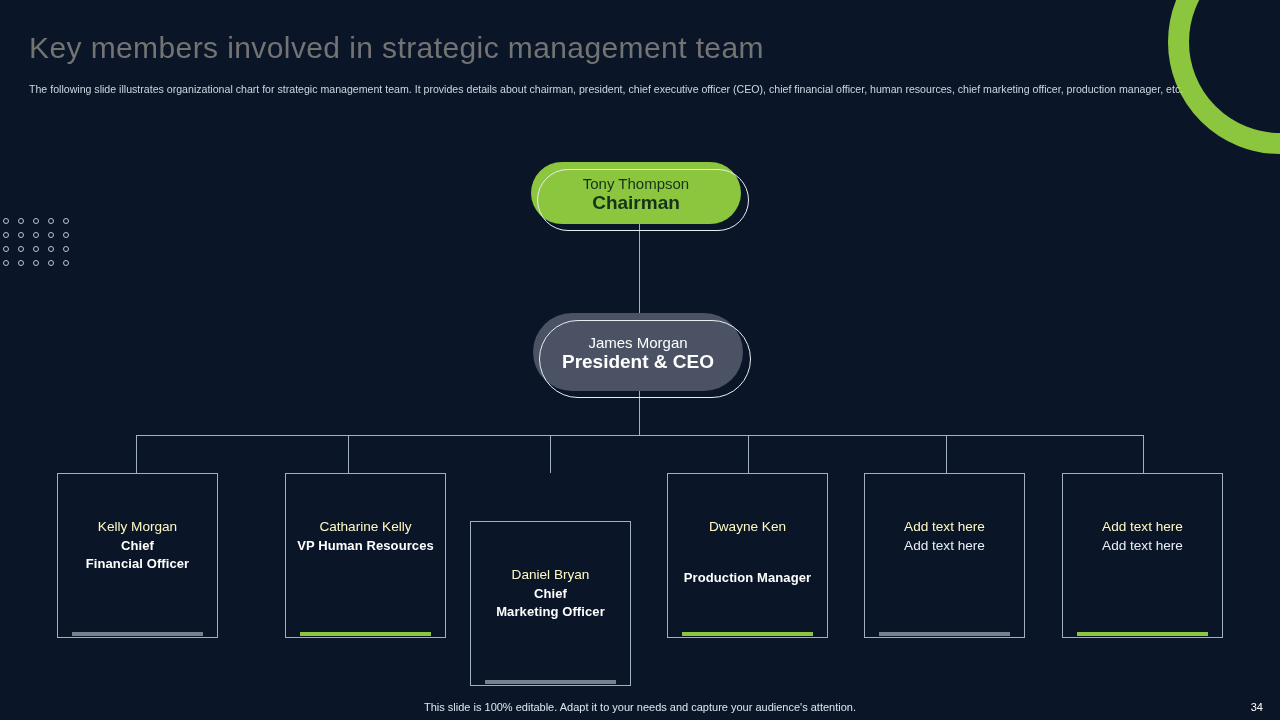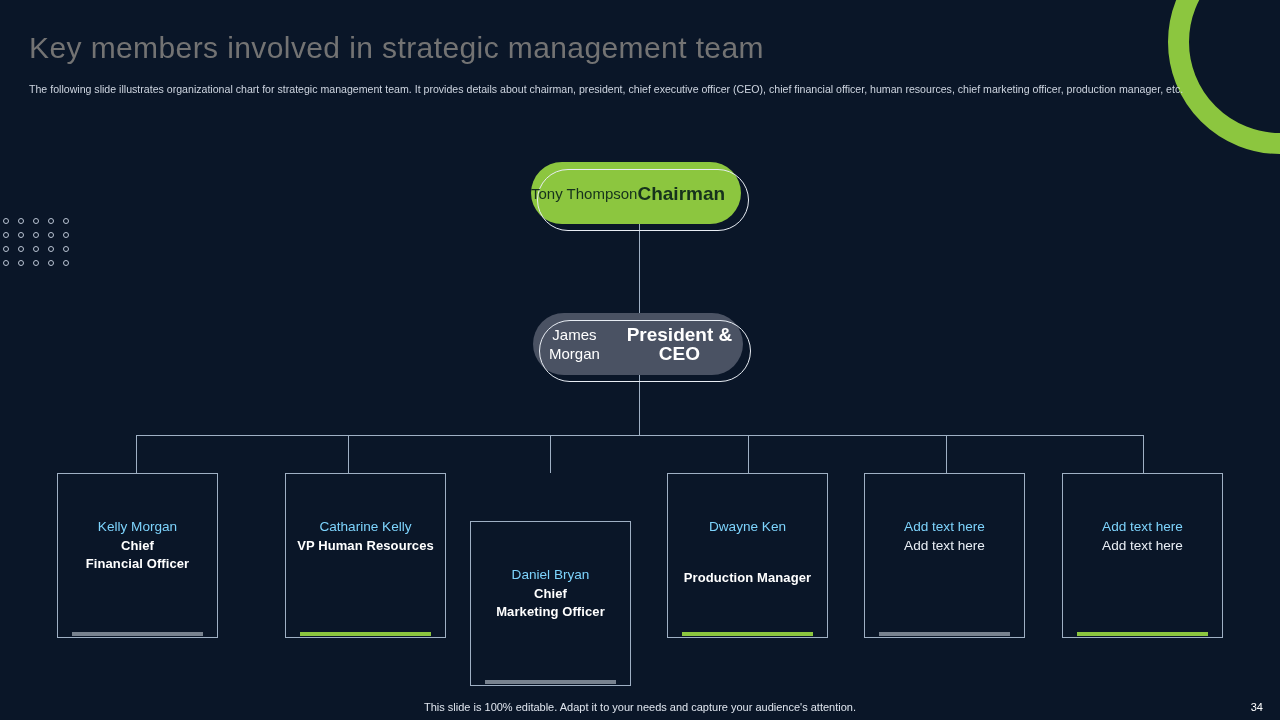--- a/index.html
+++ b/index.html
@@ -79,22 +79,23 @@
     background: #9fb0c4;
   }
   .line.v { width: 1px; }
   .line.h { height: 1px; }
 
   
   .pill {
     position: absolute;
     border-radius: 999px;
     display: flex;
-    flex-direction: row;
+    flex-direction: column;
     align-items: center;
+    justify-content: center;
     text-align: center;
     z-index: 3;
   }
   .pill .shadow-ring {
     position: absolute;
     left: 6px;
     top: 7px;
     right: -8px;
     bottom: -7px;
     border-radius: 999px;
@@ -117,21 +118,21 @@
     top: 162px;
     width: 210px;
     height: 62px;
     background: #8cc63f;
     color: #16321c;
   }
   .pill.president {
     left: 533px;
     top: 313px;
     width: 210px;
-    height: 62px;
+    height: 78px;
     background: #4a5263;
     color: #ffffff;
   }
 
   
   .member-box {
     position: absolute;
     top: 473px;
     width: 161px;
     height: 165px;
@@ -140,21 +141,21 @@
     display: flex;
     flex-direction: column;
     align-items: center;
     text-align: center;
     padding-top: 44px;
   }
   .member-name {
     font-size: 13.6px;
     font-weight: 400;
     line-height: 18.5px;
-    color: #7dd3fc;
+    color: #fef9c3;
   }
   .member-role {
     font-size: 13px;
     font-weight: bold;
     line-height: 18px;
     color: #ffffff;
     letter-spacing: 0.1px;
   }
   .member-role.plain {
     font-size: 13.6px;

